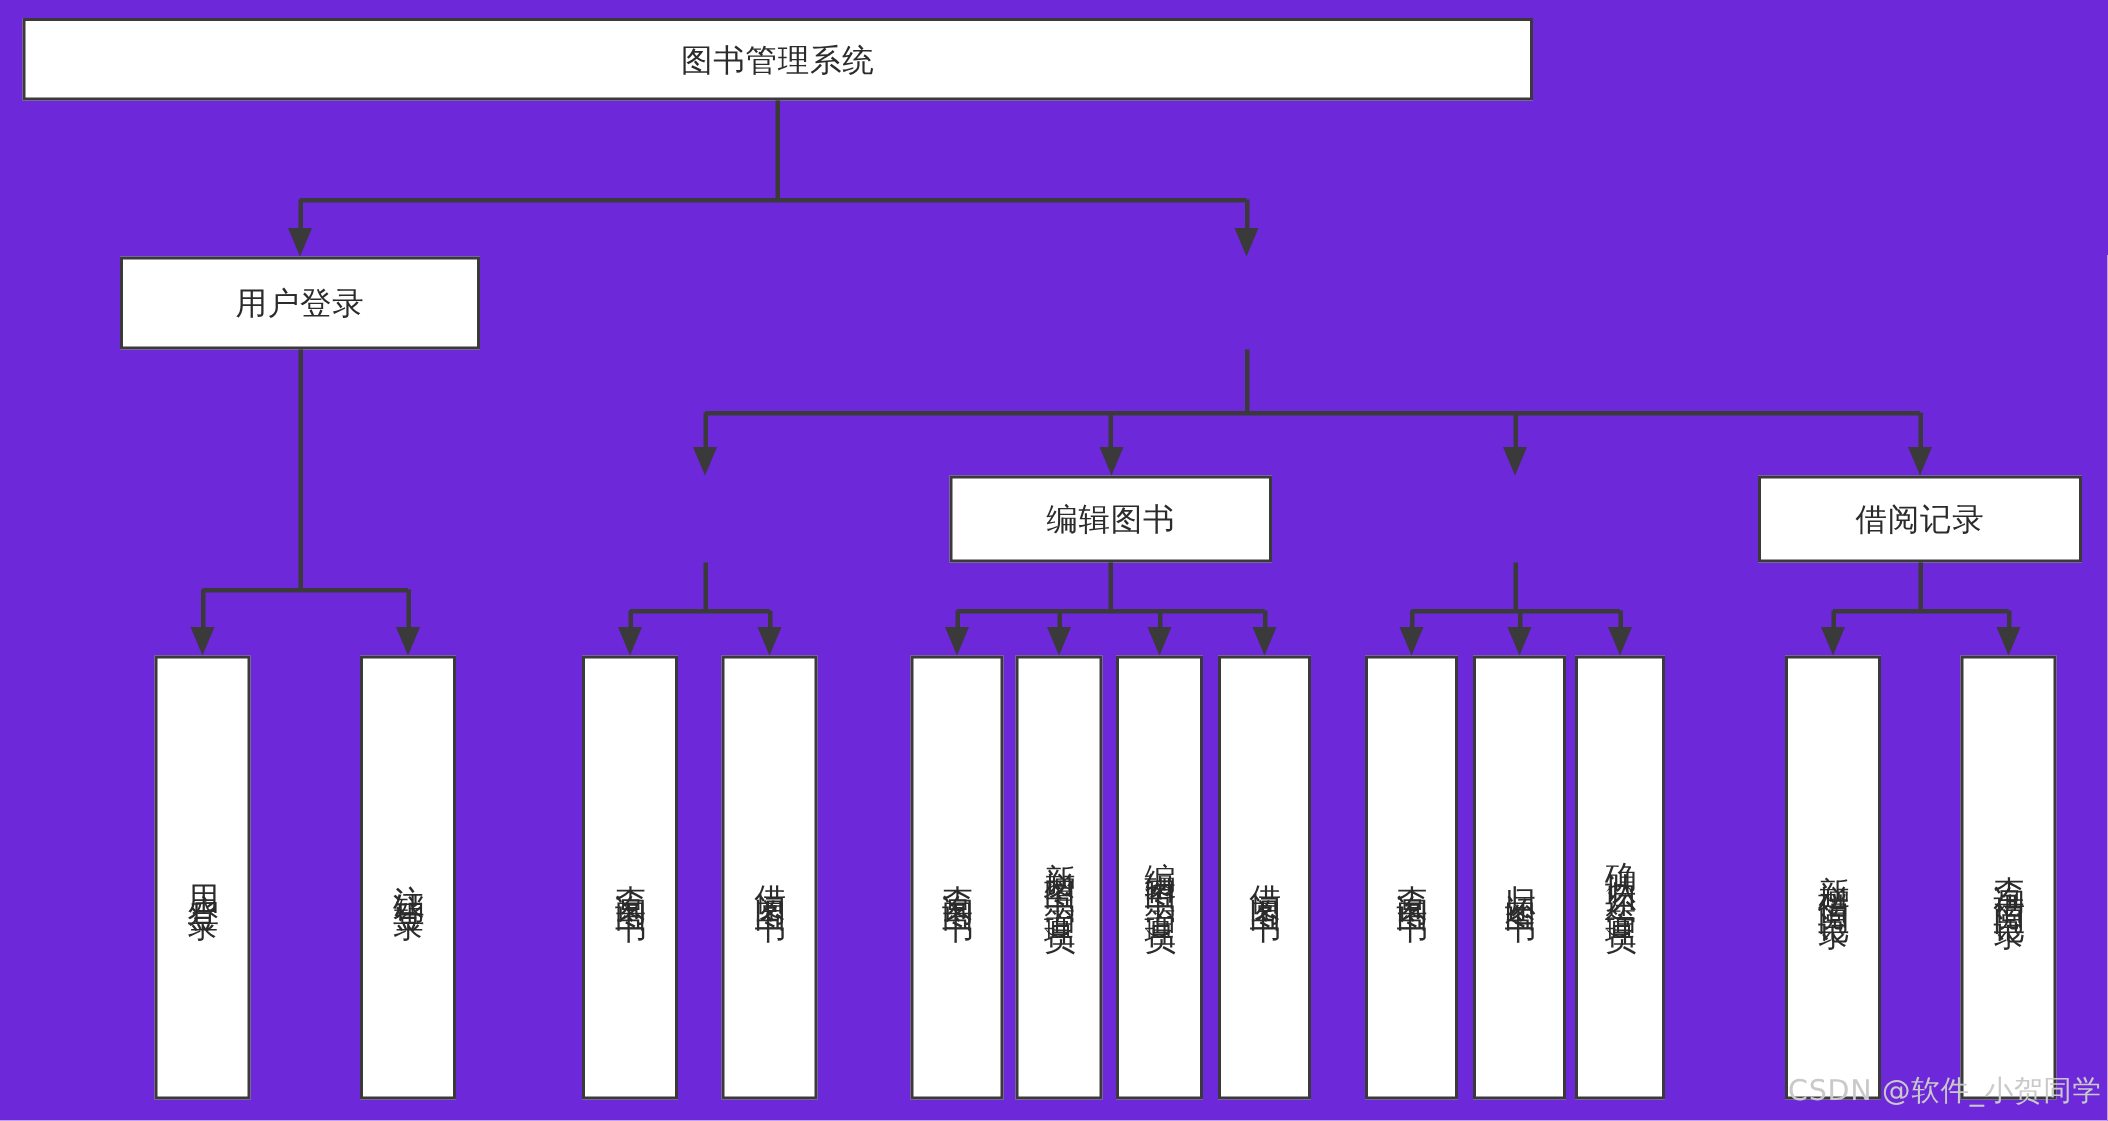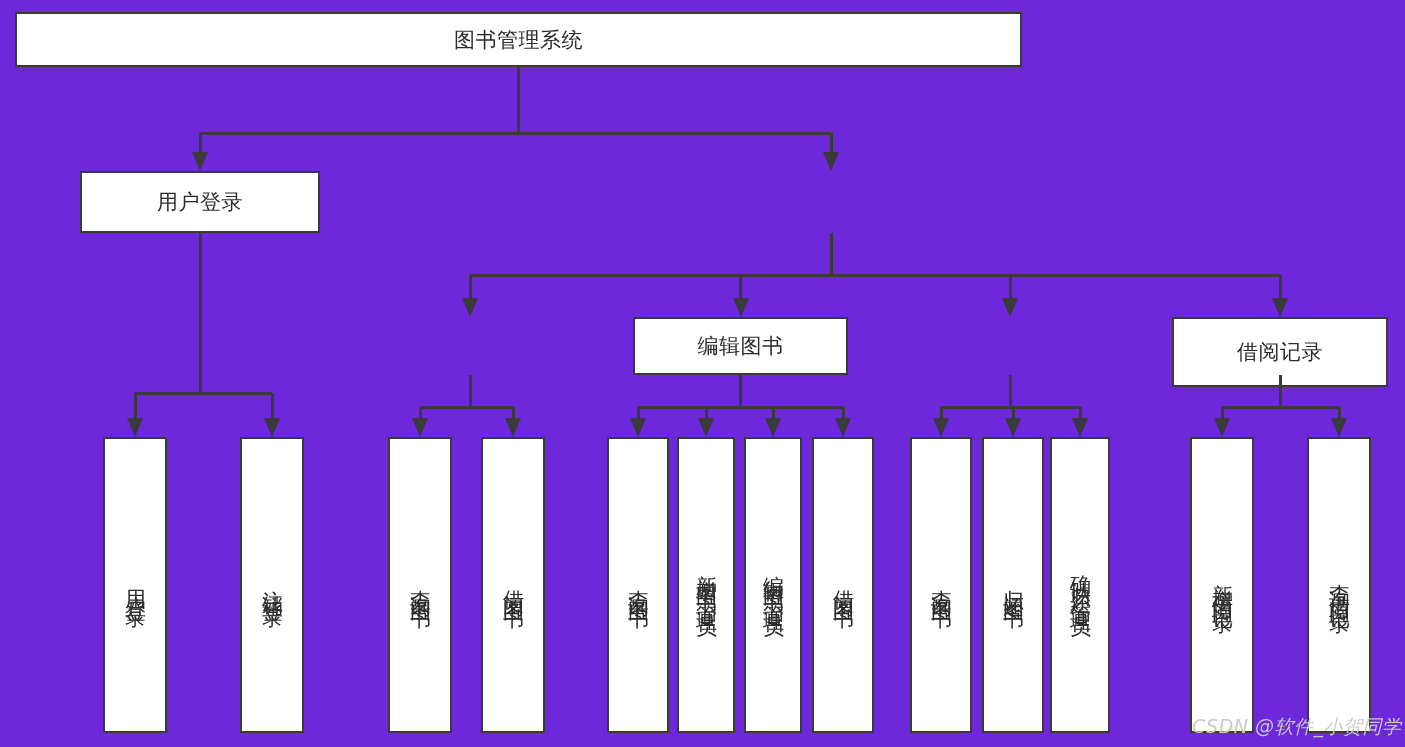--- a/index.html
+++ b/index.html
@@ -87,21 +87,21 @@
     <span class="htext">用户登录</span>
   </div>
 
 
 
   <div class="node horiz" id="node-book-borrow" style="left: 633px; top: 317px; width: 215px; height: 58px;">
     <span class="htext">编辑图书</span>
   </div>
 
 
-  <div class="node horiz" id="node-borrow-record" style="left: 1172px; top: 317px; width: 216px; height: 70px;">
+  <div class="node horiz" id="node-borrow-record" style="left: 1172px; top: 317px; width: 216px; height: 58px;">
     <span class="htext">借阅记录</span>
   </div>
 
   <div class="node vert" id="leaf-user-login-do" style="left: 103px; top: 437px; width: 64px; height: 296px;">
     <span class="vtext">用户登录</span>
   </div>
   <div class="node vert" id="leaf-user-logout" style="left: 240px; top: 437px; width: 64px; height: 296px;">
     <span class="vtext">注销登录</span>
   </div>
 
@@ -190,15 +190,15 @@
       <div class="vline" style="left: 1078.5px; top: 407px; height: 12px;"></div>
       <div class="arrow" style="left: 1072px; top: 418px;"></div>
       <div class="vline" style="left: 1278.5px; top: 375px; height: 32px;"></div>
       <div class="hline" style="left: 1222px; top: 405.5px; width: 117px;"></div>
       <div class="vline" style="left: 1220.5px; top: 407px; height: 12px;"></div>
       <div class="arrow" style="left: 1214px; top: 418px;"></div>
       <div class="vline" style="left: 1337.5px; top: 407px; height: 12px;"></div>
       <div class="arrow" style="left: 1331px; top: 418px;"></div>
     </div>
 
-  <div id="watermark" style="left: 1192px; top: 714px; color: rgb(201, 201, 201); font-style: italic;">CSDN @软件_小贺同学</div>
+  <div id="watermark" style="left: 1192px; top: 714px; color: rgb(201, 201, 201);">CSDN @软件_小贺同学</div>
 
 </div>
 
 </body></html>

